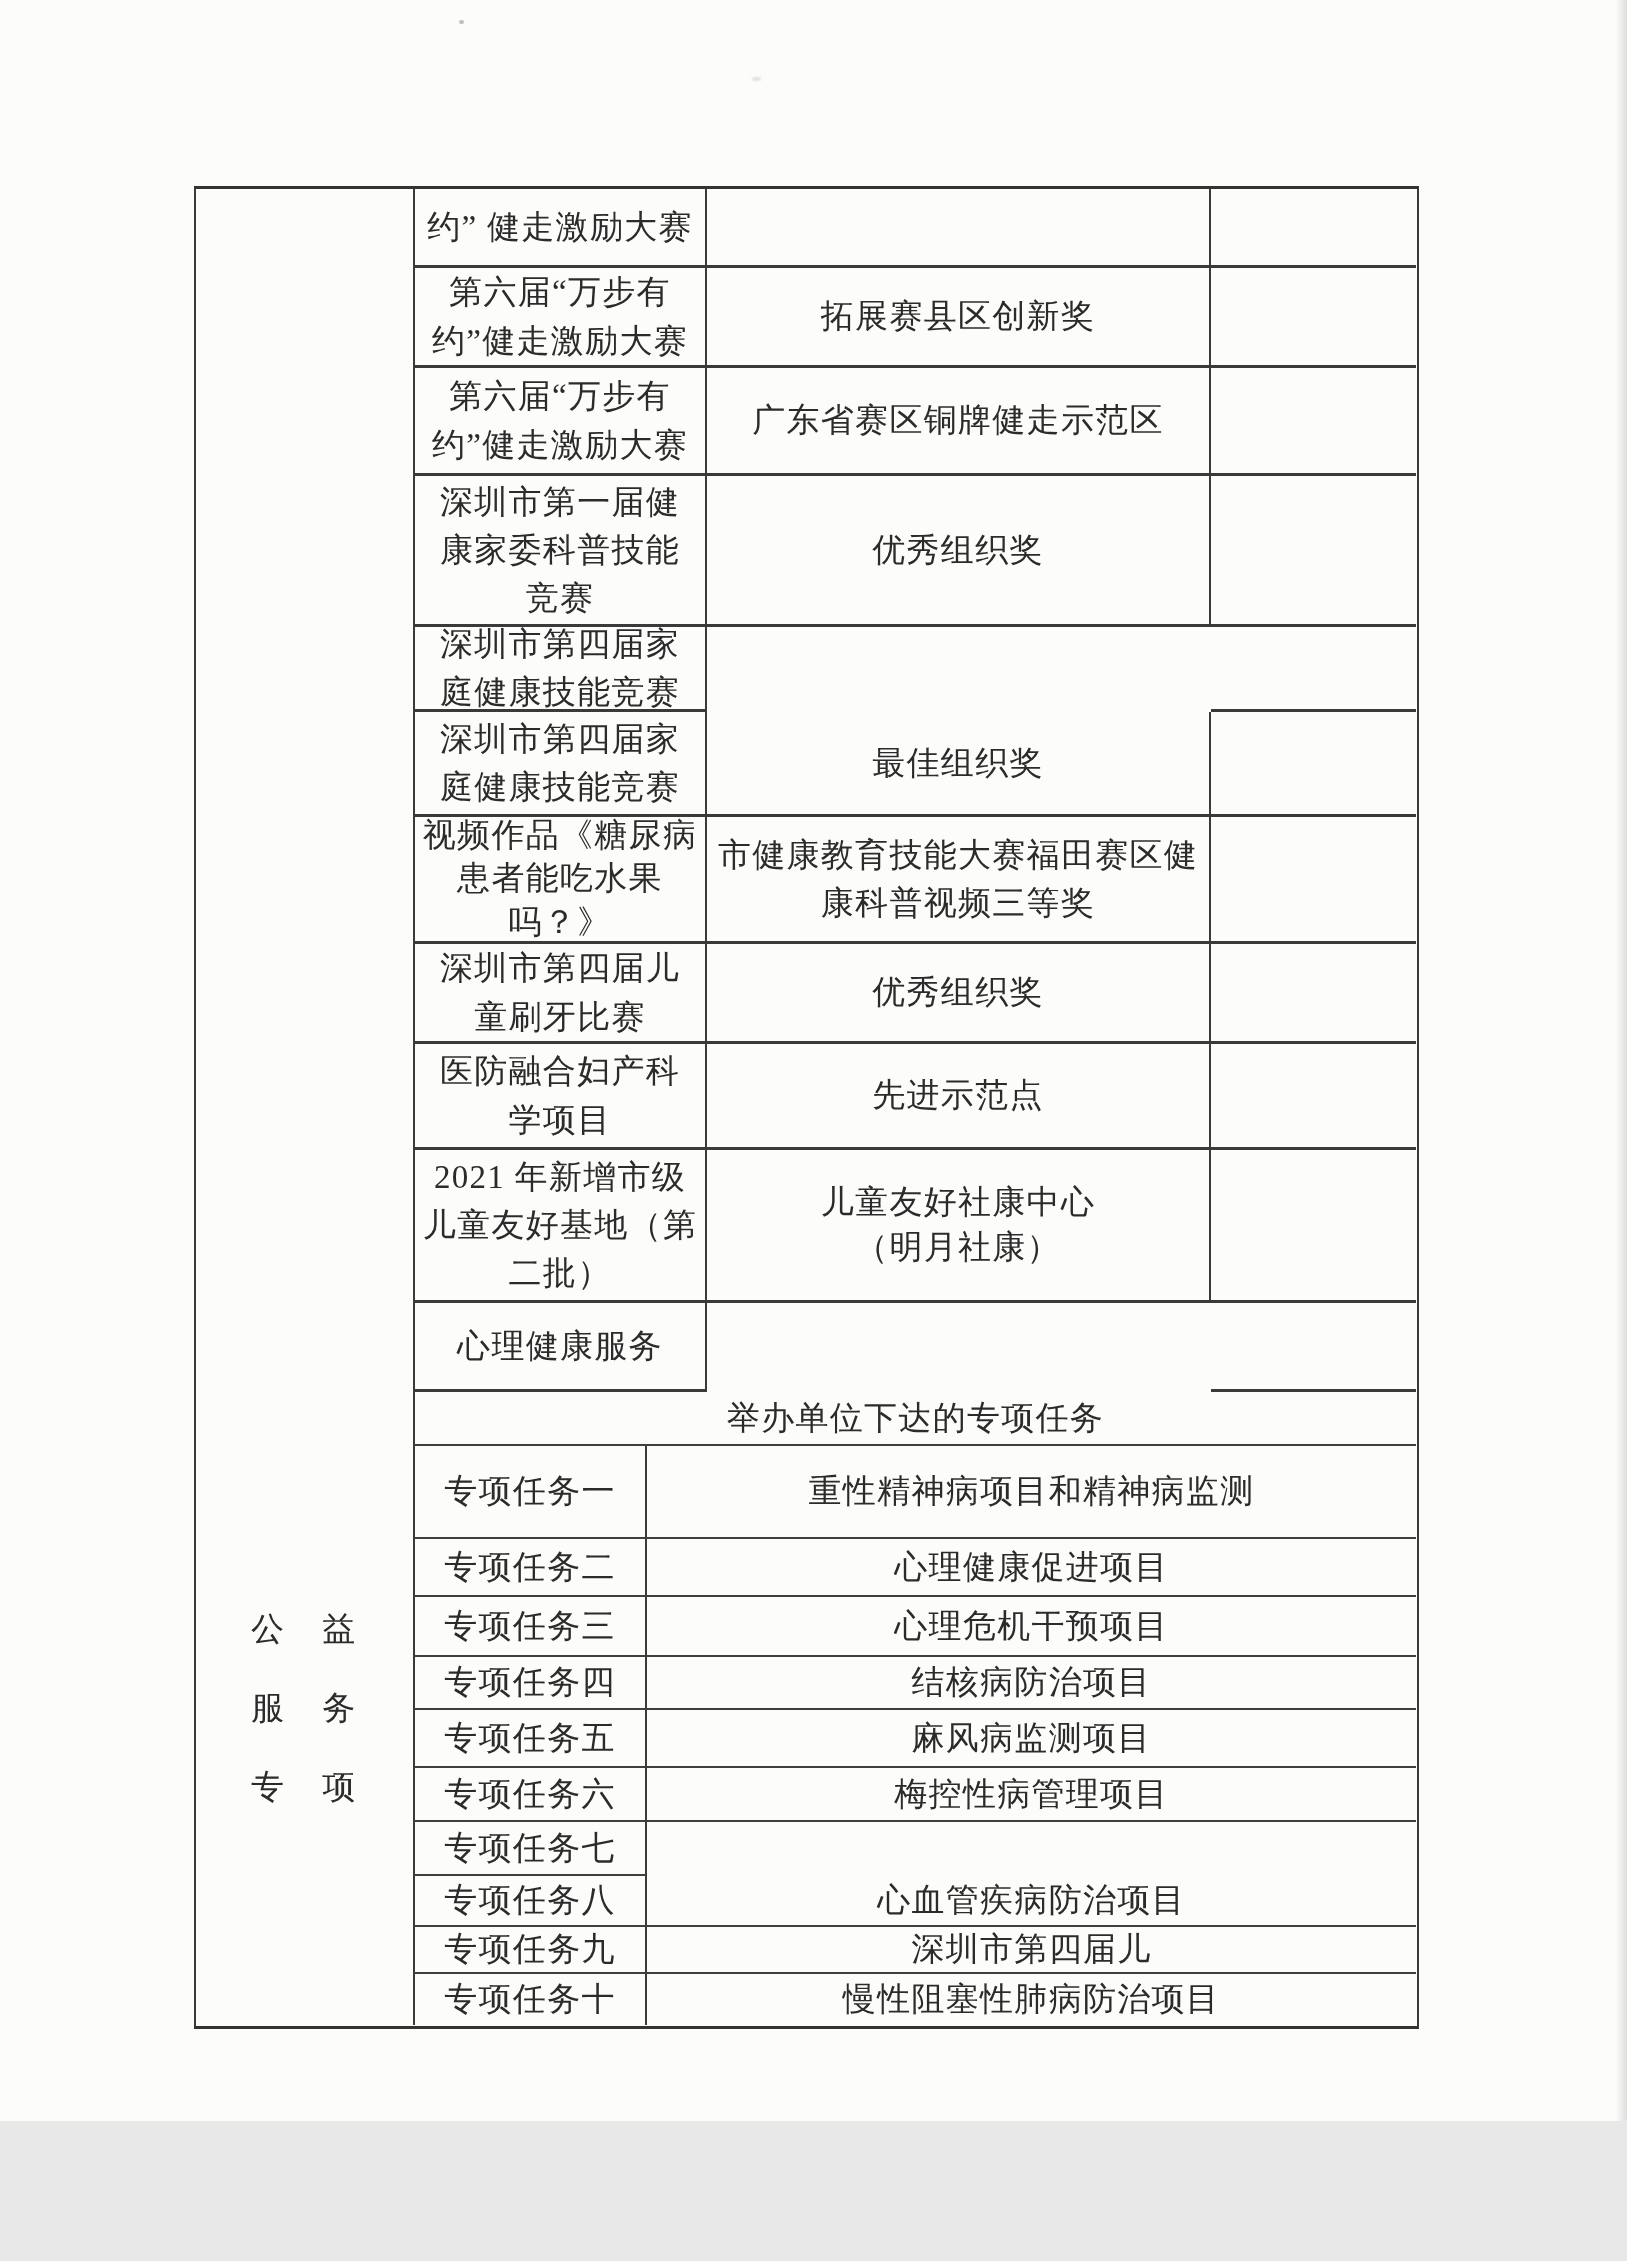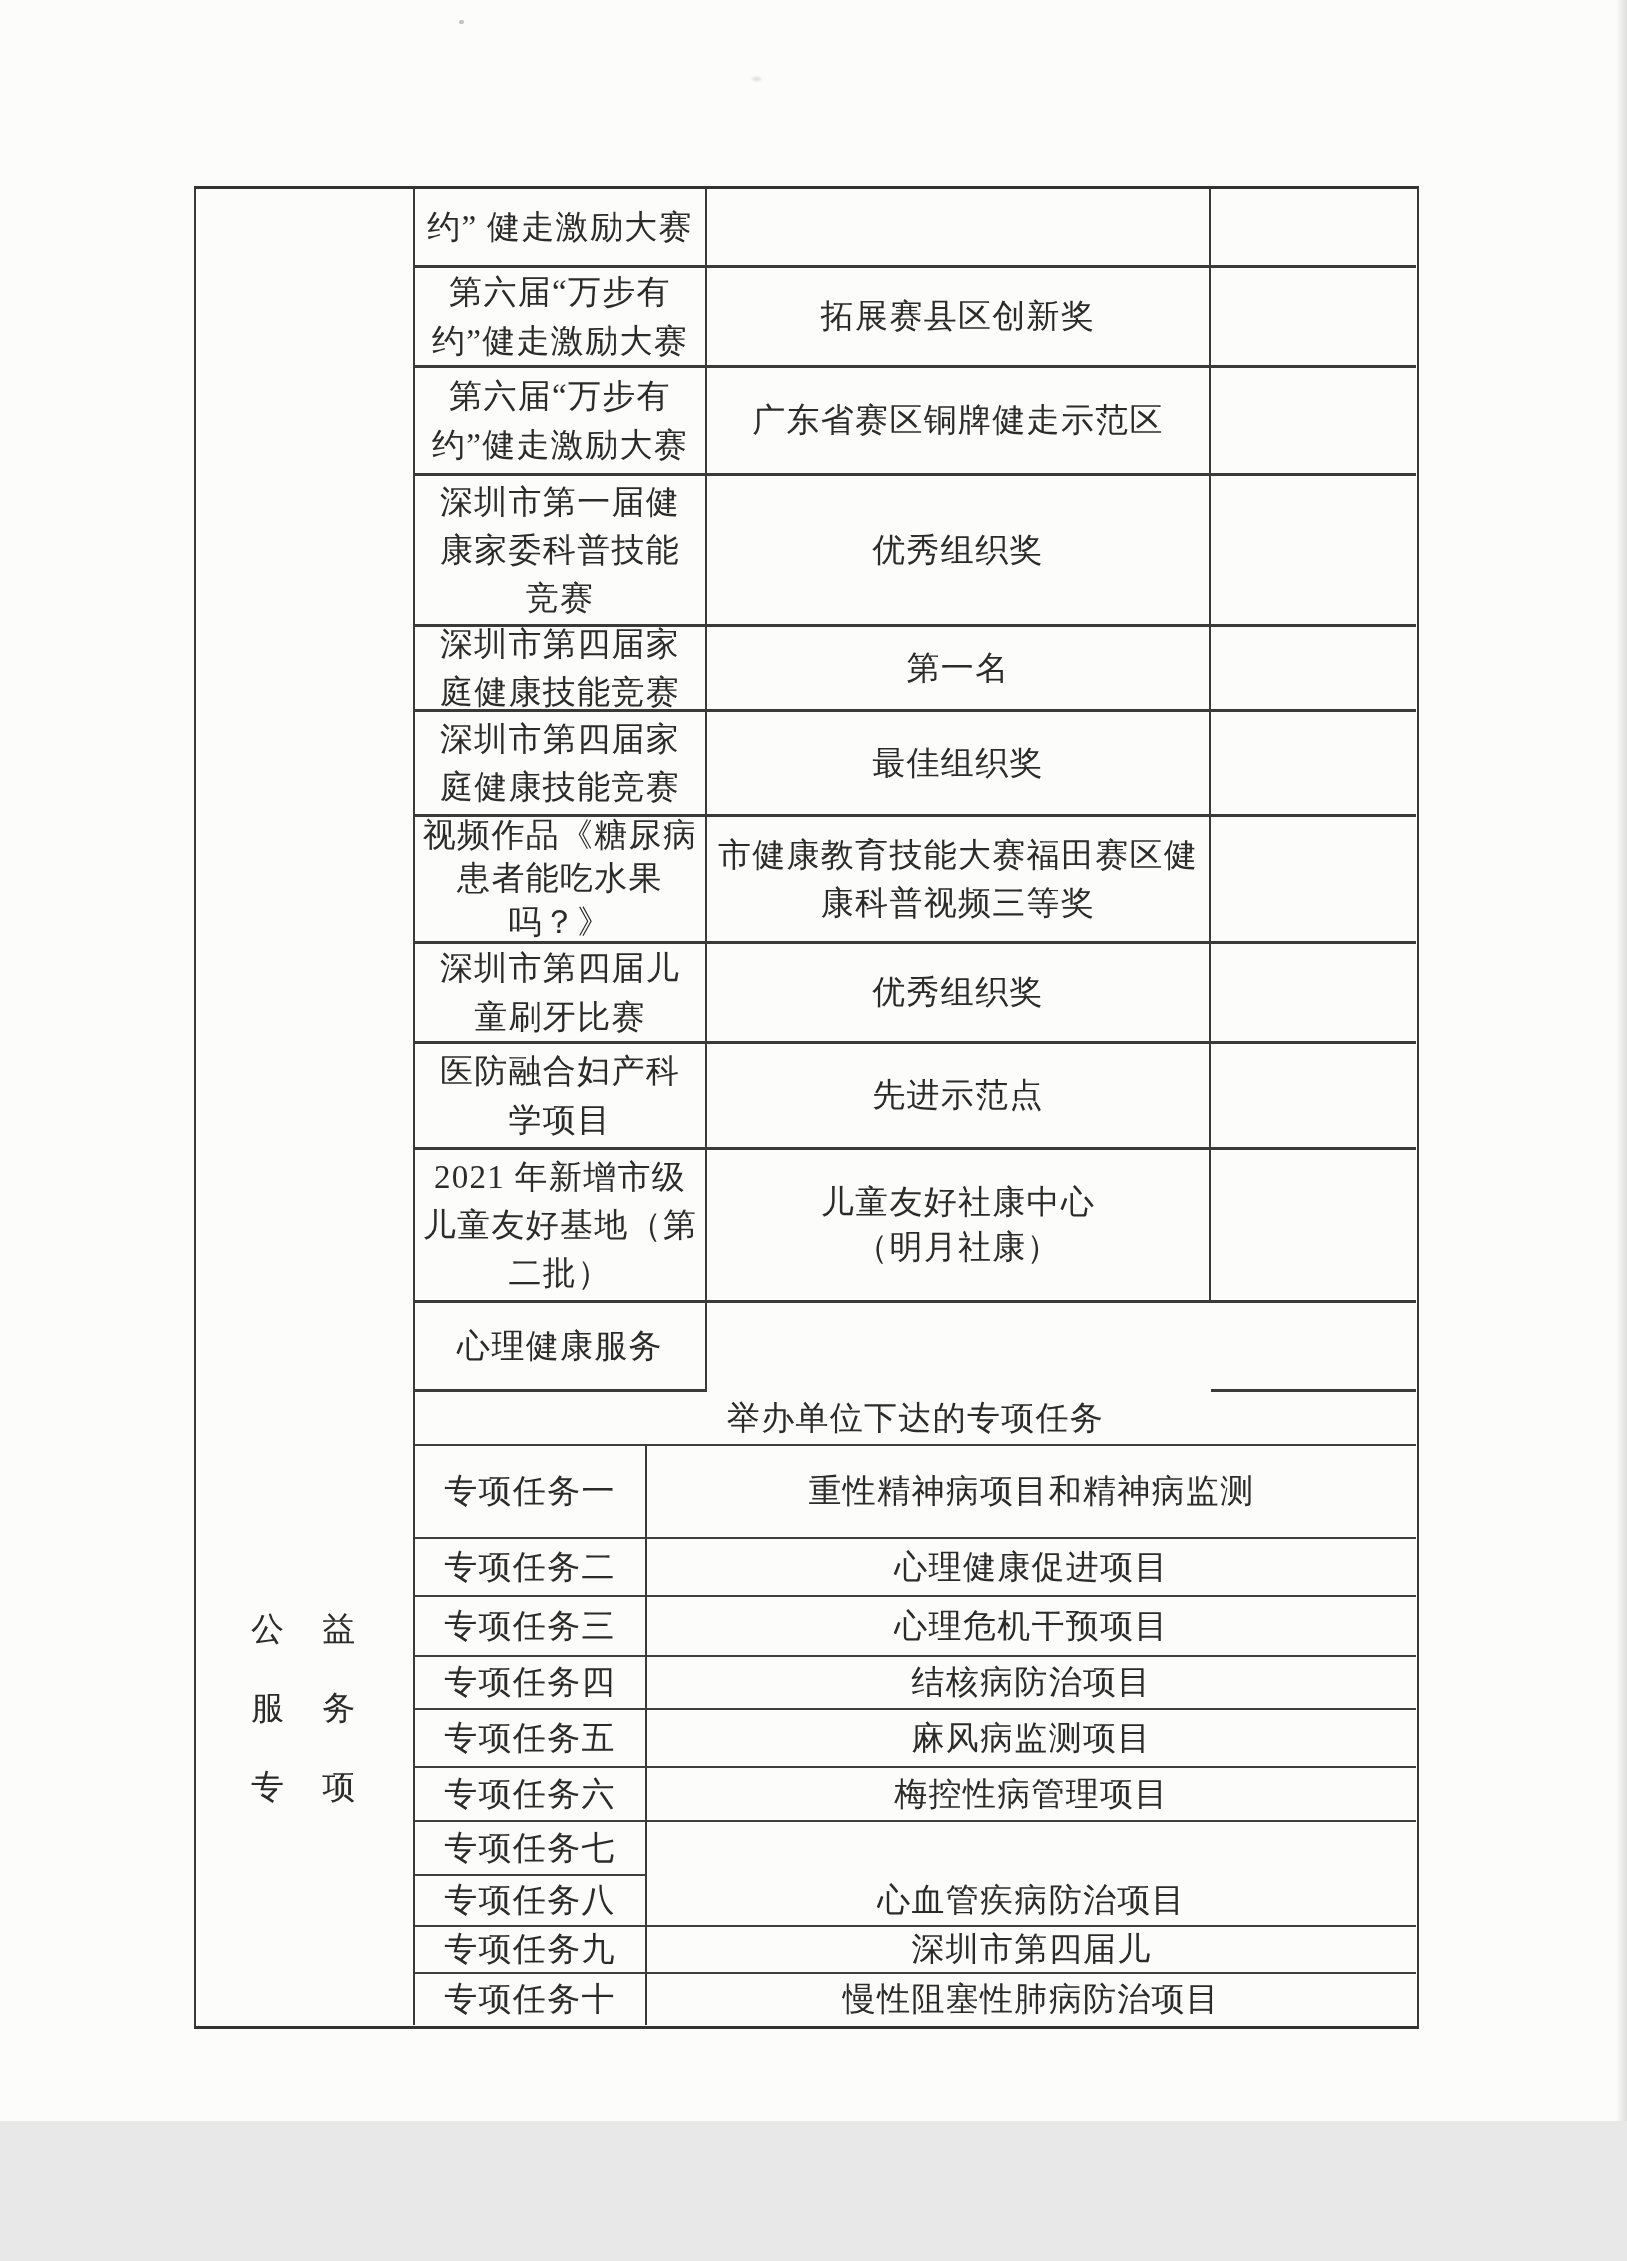--- a/index.html
+++ b/index.html
@@ -99,21 +99,20 @@
     <div class="cell b-b" style="grid-column:4;grid-row:3"></div>
 
     <div class="cell b-r b-b" style="grid-column:2;grid-row:4">深圳市第一届健
 康家委科普技能
 竞赛</div>
     <div class="cell b-r b-b" style="grid-column:3;grid-row:4">优秀组织奖</div>
     <div class="cell b-b" style="grid-column:4;grid-row:4"></div>
 
     <div class="cell b-r b-b" style="grid-column:2;grid-row:5">深圳市第四届家
 庭健康技能竞赛</div>
-    <div class="cell b-r b-b" style="grid-column:3;grid-row:5">第一名</div>
     <div class="cell b-b" style="grid-column:4;grid-row:5"></div>
 
     <div class="cell b-r b-b" style="grid-column:2;grid-row:6">深圳市第四届家
 庭健康技能竞赛</div>
     <div class="cell b-r b-b" style="grid-column:3;grid-row:6">最佳组织奖</div>
     <div class="cell b-b" style="grid-column:4;grid-row:6"></div>
 
     <div class="cell b-r b-b" style="grid-column:2;grid-row:7;line-height:1.32">视频作品《糖尿病
 患者能吃水果
 吗？》</div>

